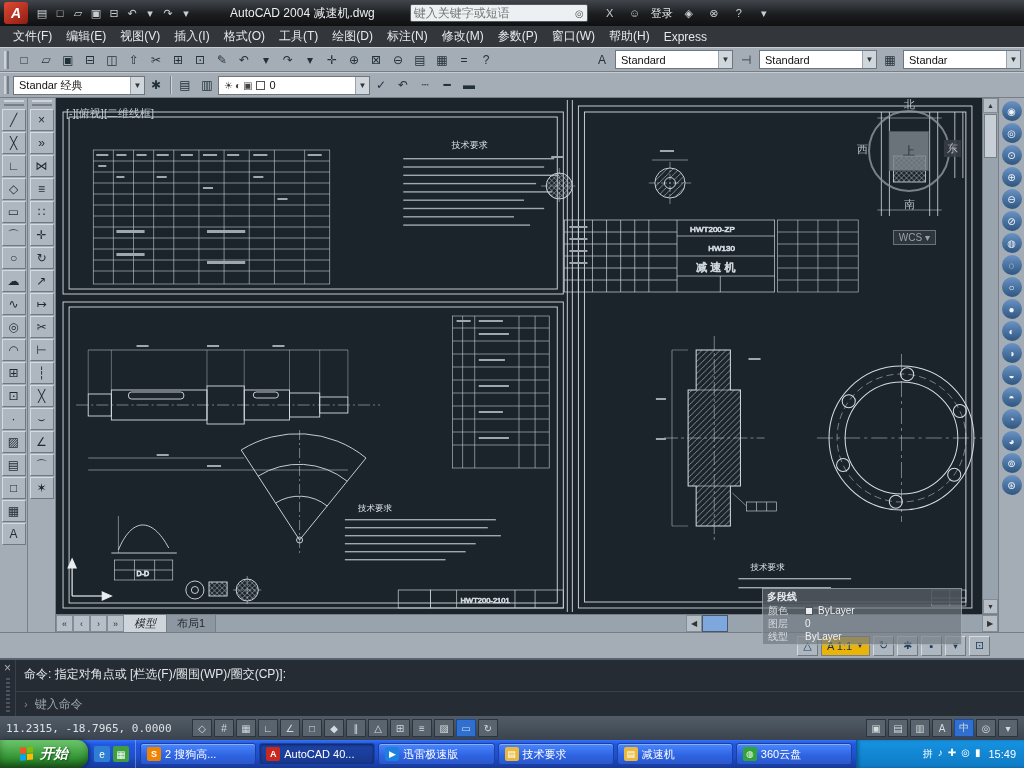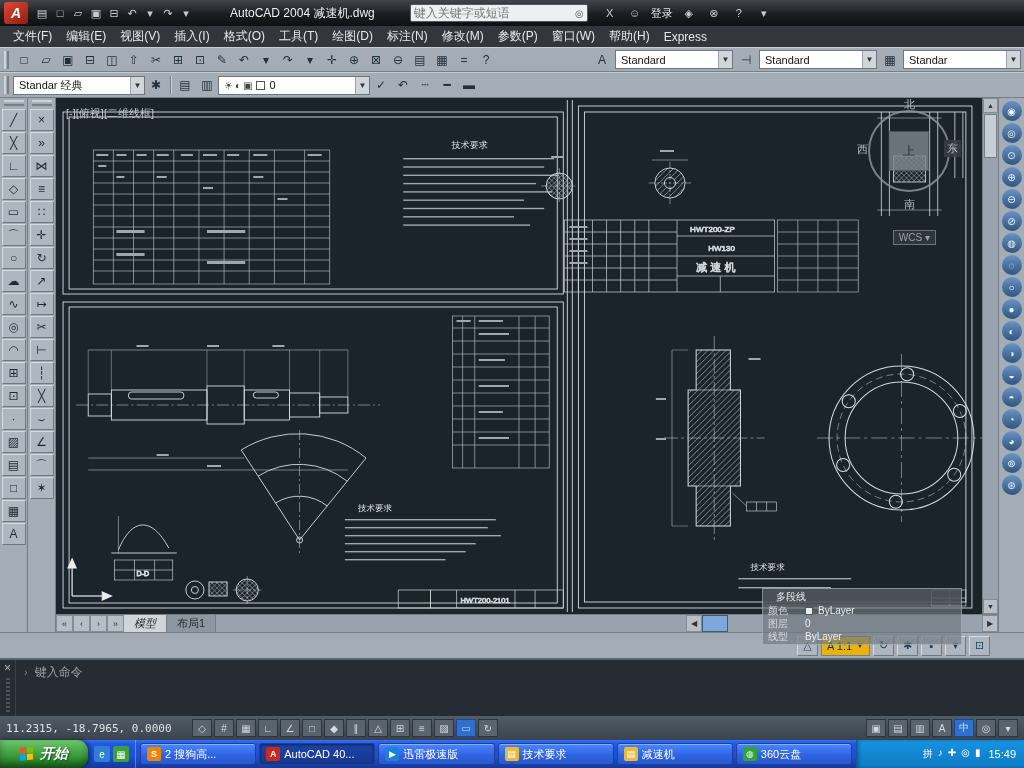--- a/index.html
+++ b/index.html
@@ -151,21 +151,21 @@
   border-left:1px solid #0c5c96;box-shadow:inset 2px 0 3px rgba(0,0,0,.25);
   display:flex;align-items:center;justify-content:flex-end;gap:5px;padding:0 8px;color:#fff}
 .tray-ic{font-size:10px}
 .clock{font-size:11px;margin-left:3px}
 
 
 .props-overlay{position:absolute;left:762px;top:588px;width:200px;height:57px;z-index:60;
   background:rgba(112,120,128,.68);border:1px solid rgba(230,235,240,.35);
   font-size:10px;color:#eef1f4}
 .po-title{height:15px;background:rgba(66,72,80,.62);display:flex;align-items:center;
-  padding:0 13px;font-weight:normal;color:#e9edf0}
+  padding:0 4px;font-weight:bold;color:#e9edf0}
 .po-row{height:13px;display:flex;align-items:center;padding:0 5px;gap:5px}
 .po-label{width:32px;color:#d6dbdf;flex:0 0 auto}
 .po-swatch{width:8px;height:8px;border:1px solid #555;display:none}
 .has-swatch .po-swatch{display:block}
 </style>
 </head>
 <body>
 
 <div id="app">
 
@@ -974,20 +974,21 @@
         </div>
       </div>
   </div>
 
   <div class="cmdline">
     <div class="cmd-left">
       <div class="cmd-close">×</div>
       <div class="cmd-grip"></div>
     </div>
     <div class="cmd-body">
+      <div class="cmd-history">命令: 指定对角点或  [栏选(F)/圈围(WP)/圈交(CP)]:</div>
       <div class="cmd-prompt">
         <span class="cmd-caret">›</span>
         <span>键入命令</span>
       </div>
     </div>
   </div>
 
   <div class="statusbar">
     <div class="coords">11.2315, -18.7965, 0.0000</div>
     <div style="display:flex;gap:2px">

